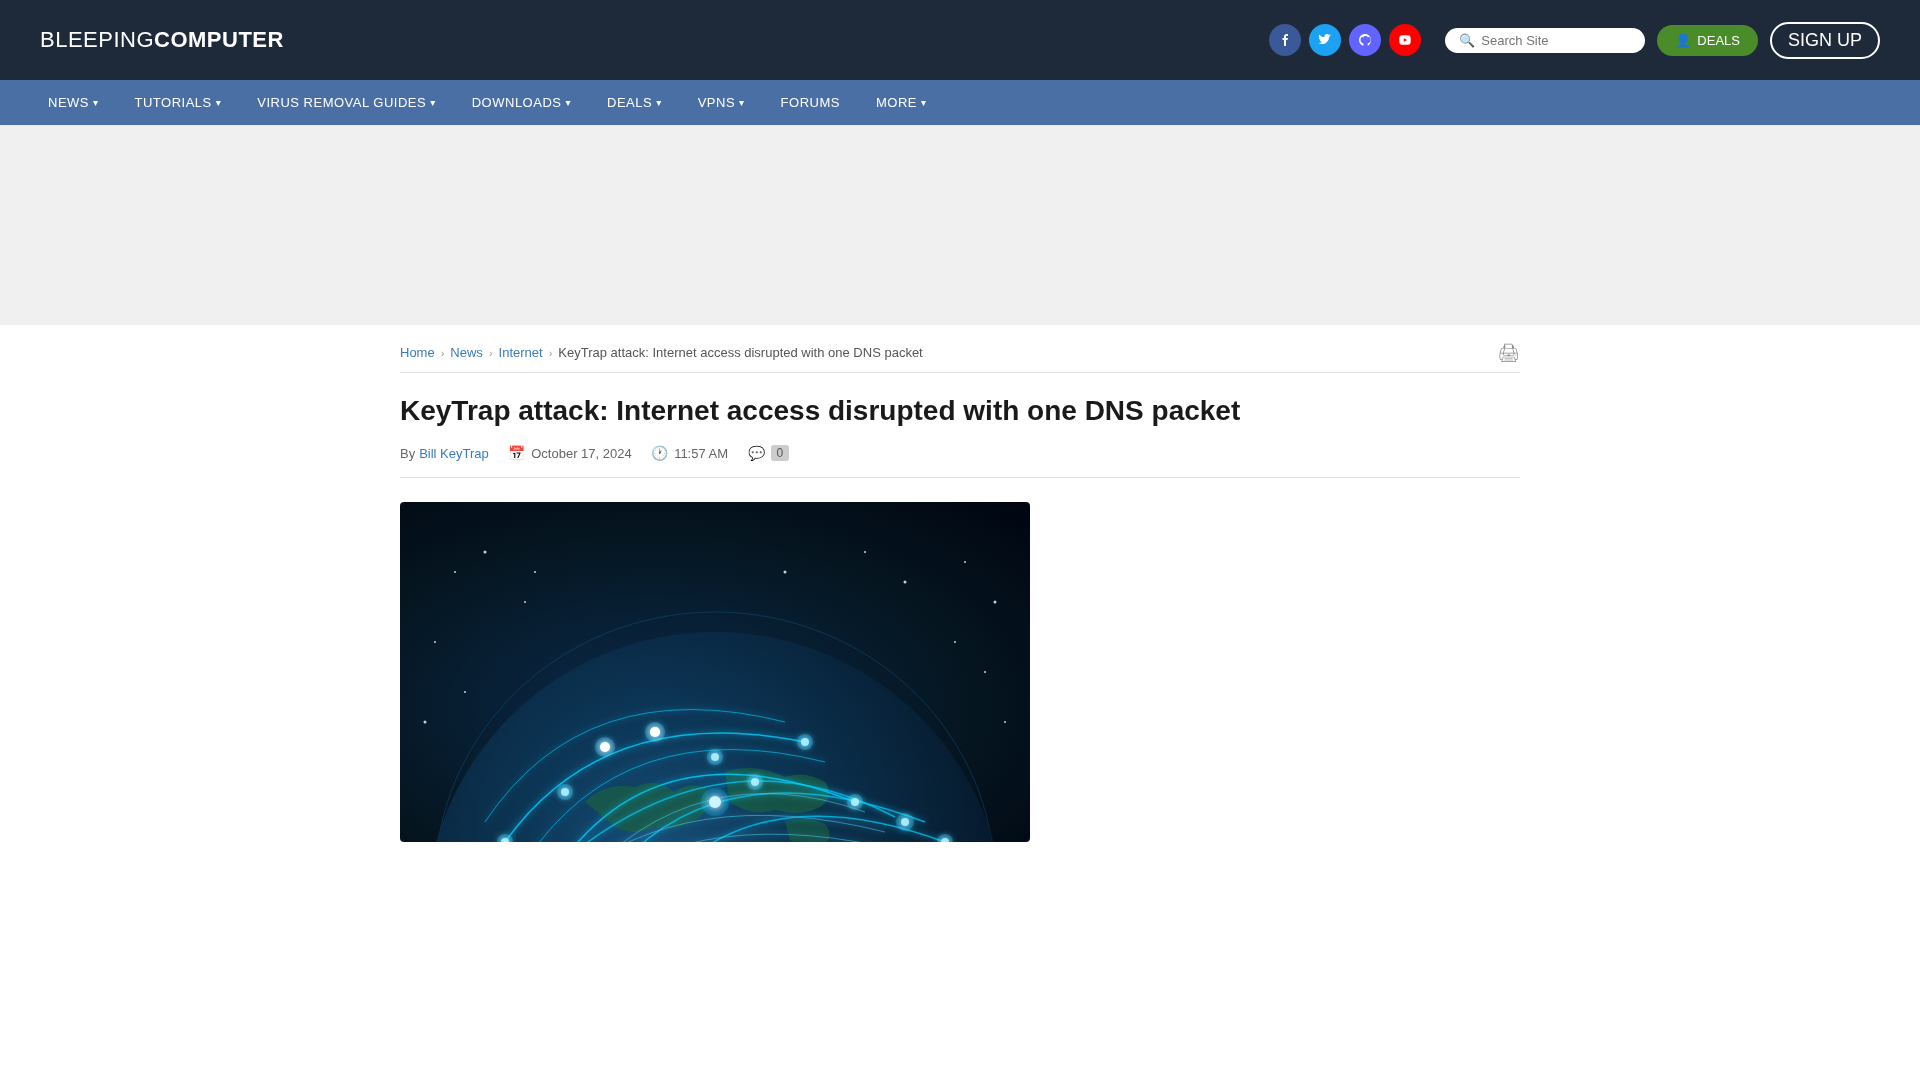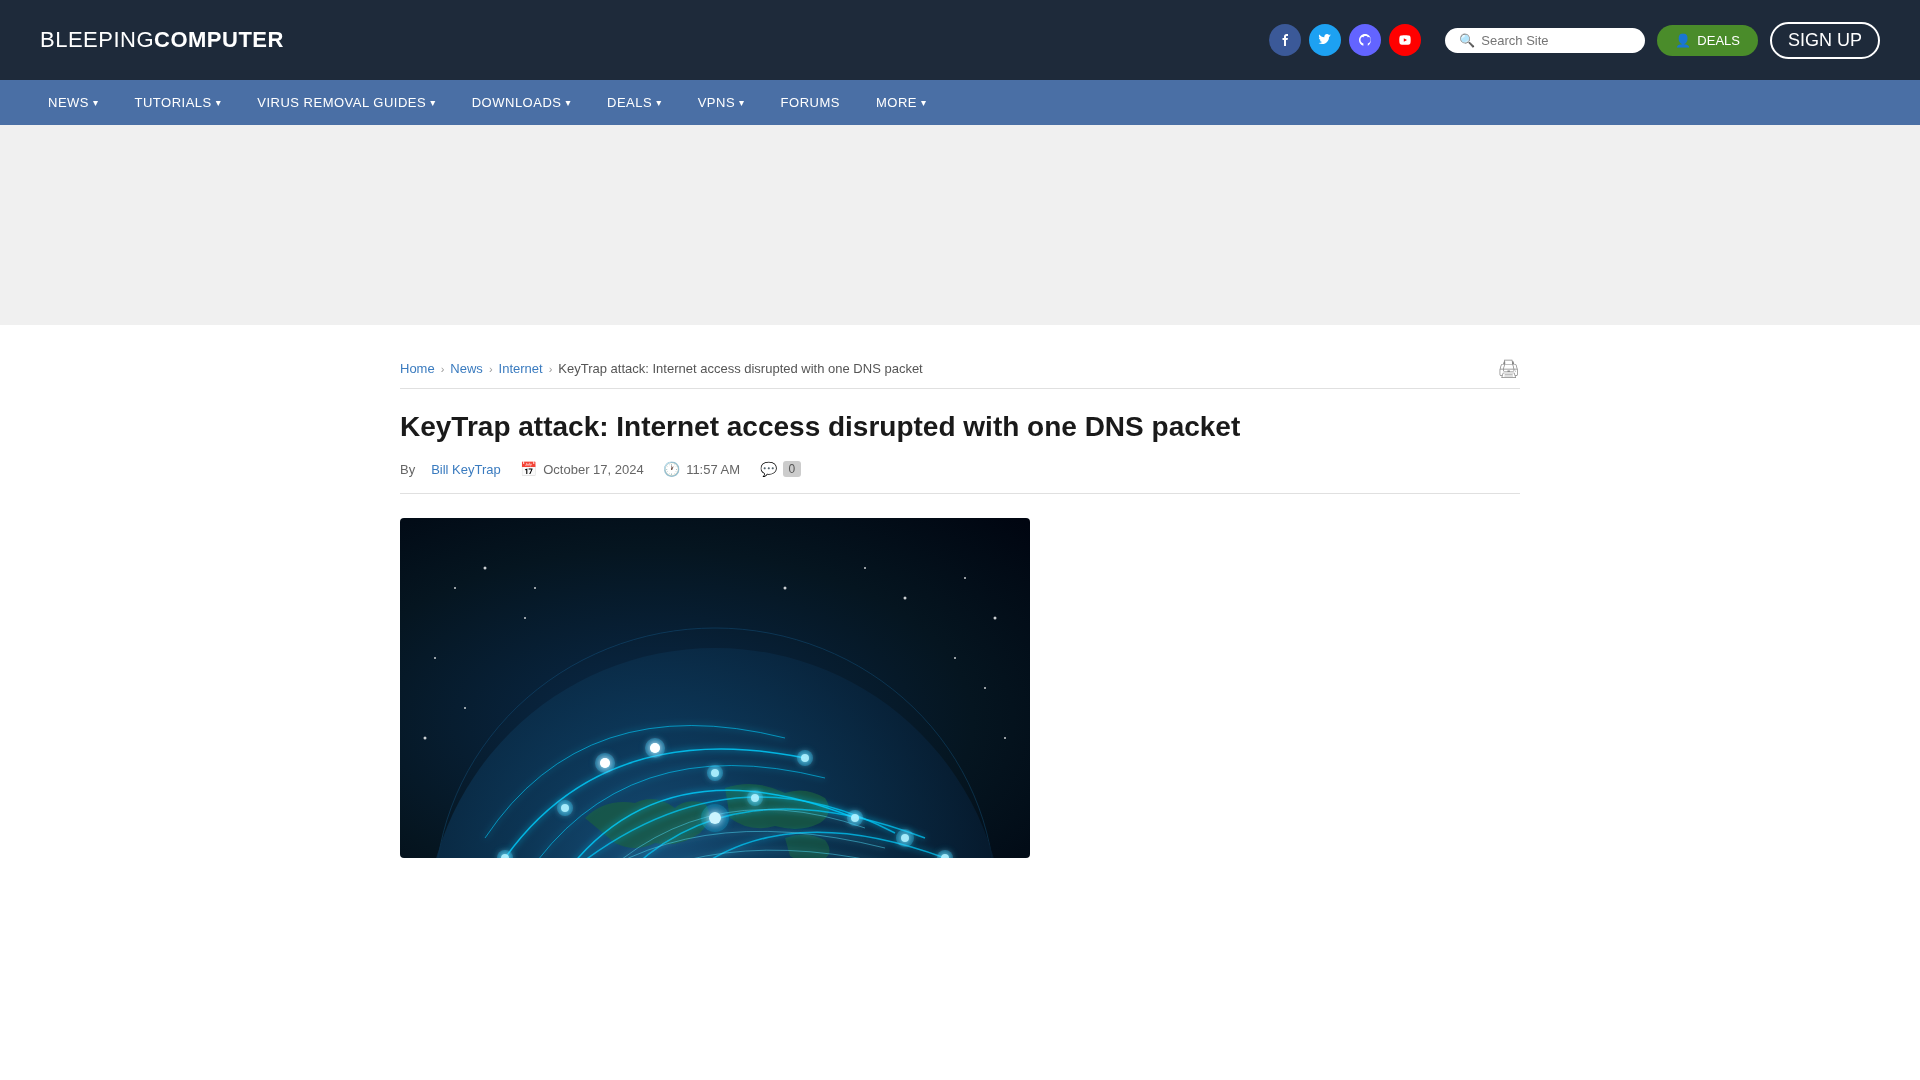--- a/index.html
+++ b/index.html
@@ -113,21 +113,21 @@
     
     .ad-space {
       width: 100%;
       height: 200px;
       background: #f0f0f0;
     }
 
     
     .main-content {
       max-width: 1200px;
-      margin: 16px auto;
+      margin: 0 auto;
       padding: 20px 40px;
     }
 
     
     .breadcrumb {
       display: flex;
       align-items: center;
       gap: 4px;
       font-size: 13px;
       margin-bottom: 20px;
@@ -166,21 +166,21 @@
     .article-meta {
       display: flex;
       align-items: center;
       gap: 20px;
       margin-bottom: 24px;
       font-size: 13px;
       color: #666;
       border-bottom: 1px solid #e0e0e0;
       padding-bottom: 16px;
     }
-    .author-line { display: flex; align-items: center; gap: 16px; }
+    .author-line { display: flex; align-items: center; gap: 4px; }
     .author-link { color: #3a7bbf; text-decoration: none; font-weight: 500; }
     .meta-item {
       display: flex;
       align-items: center;
       gap: 5px;
       color: #666;
     }
     .meta-icon { font-size: 14px; color: #888; }
     .comments-count {
       display: flex;

